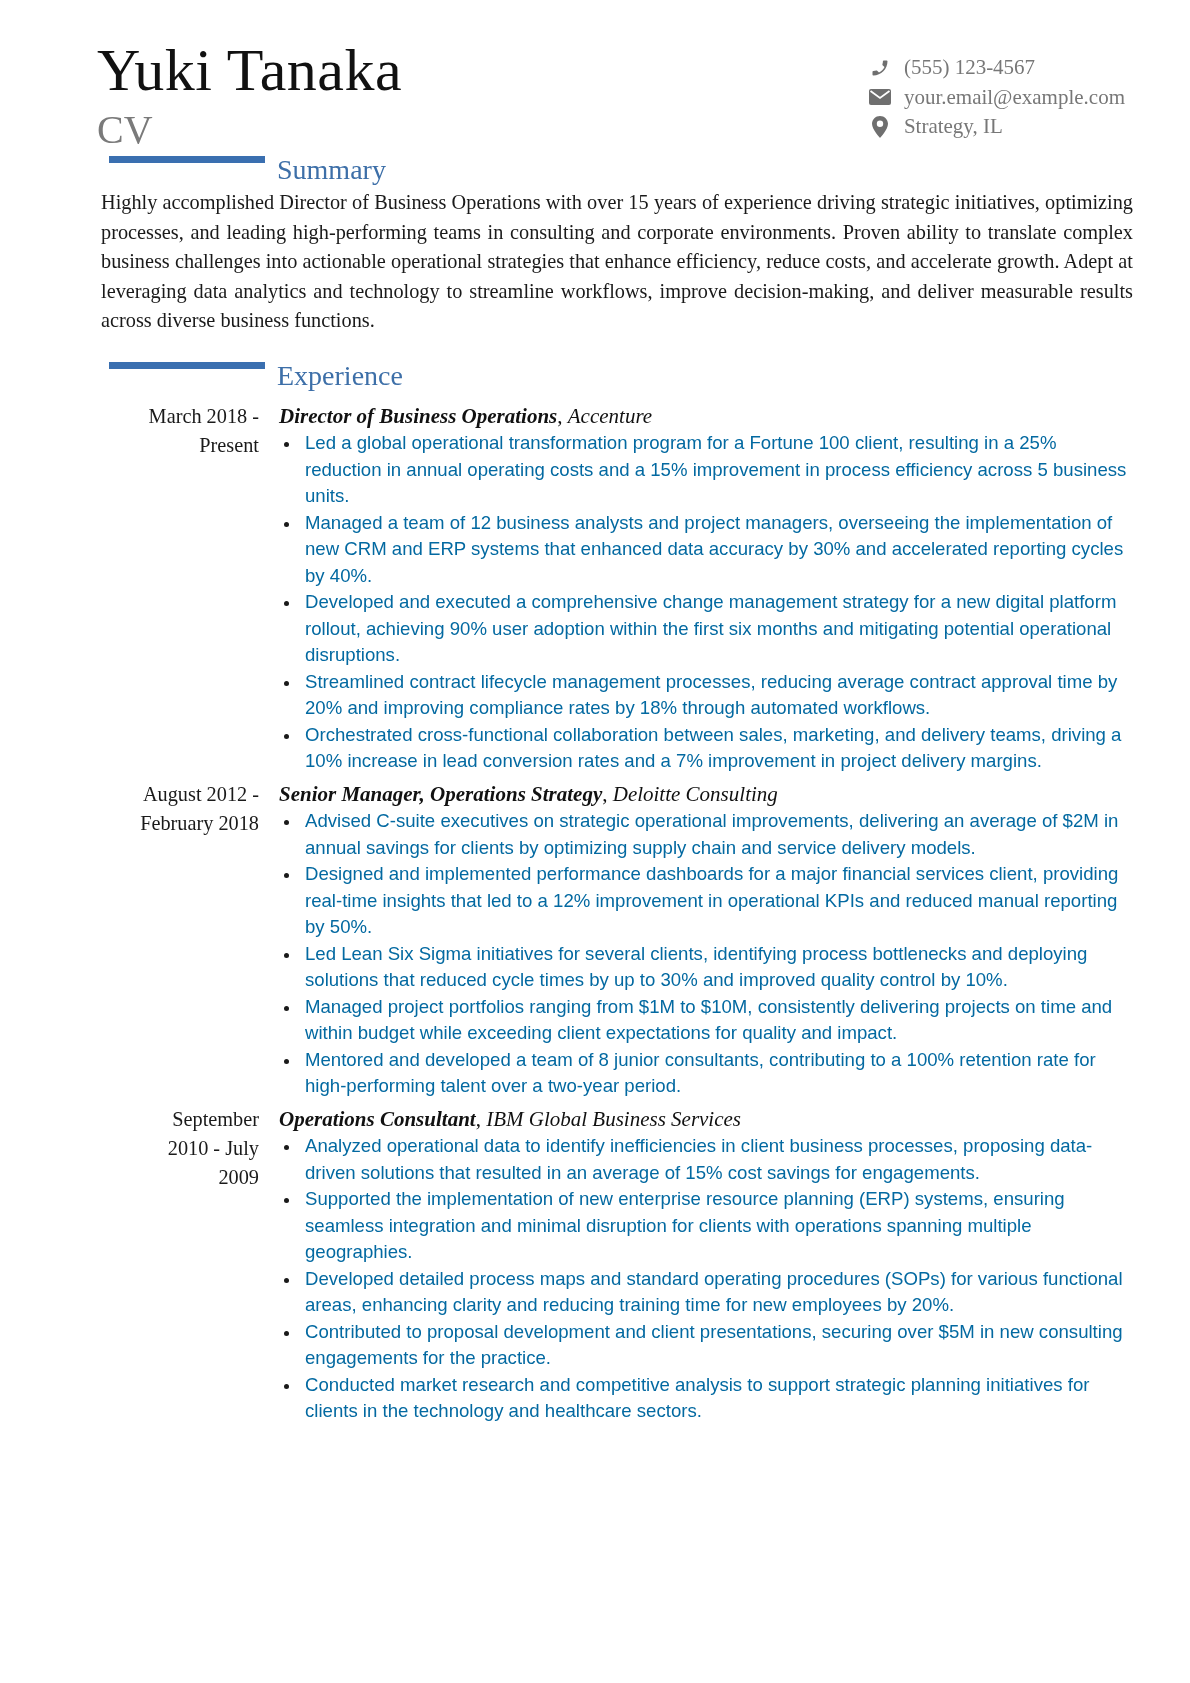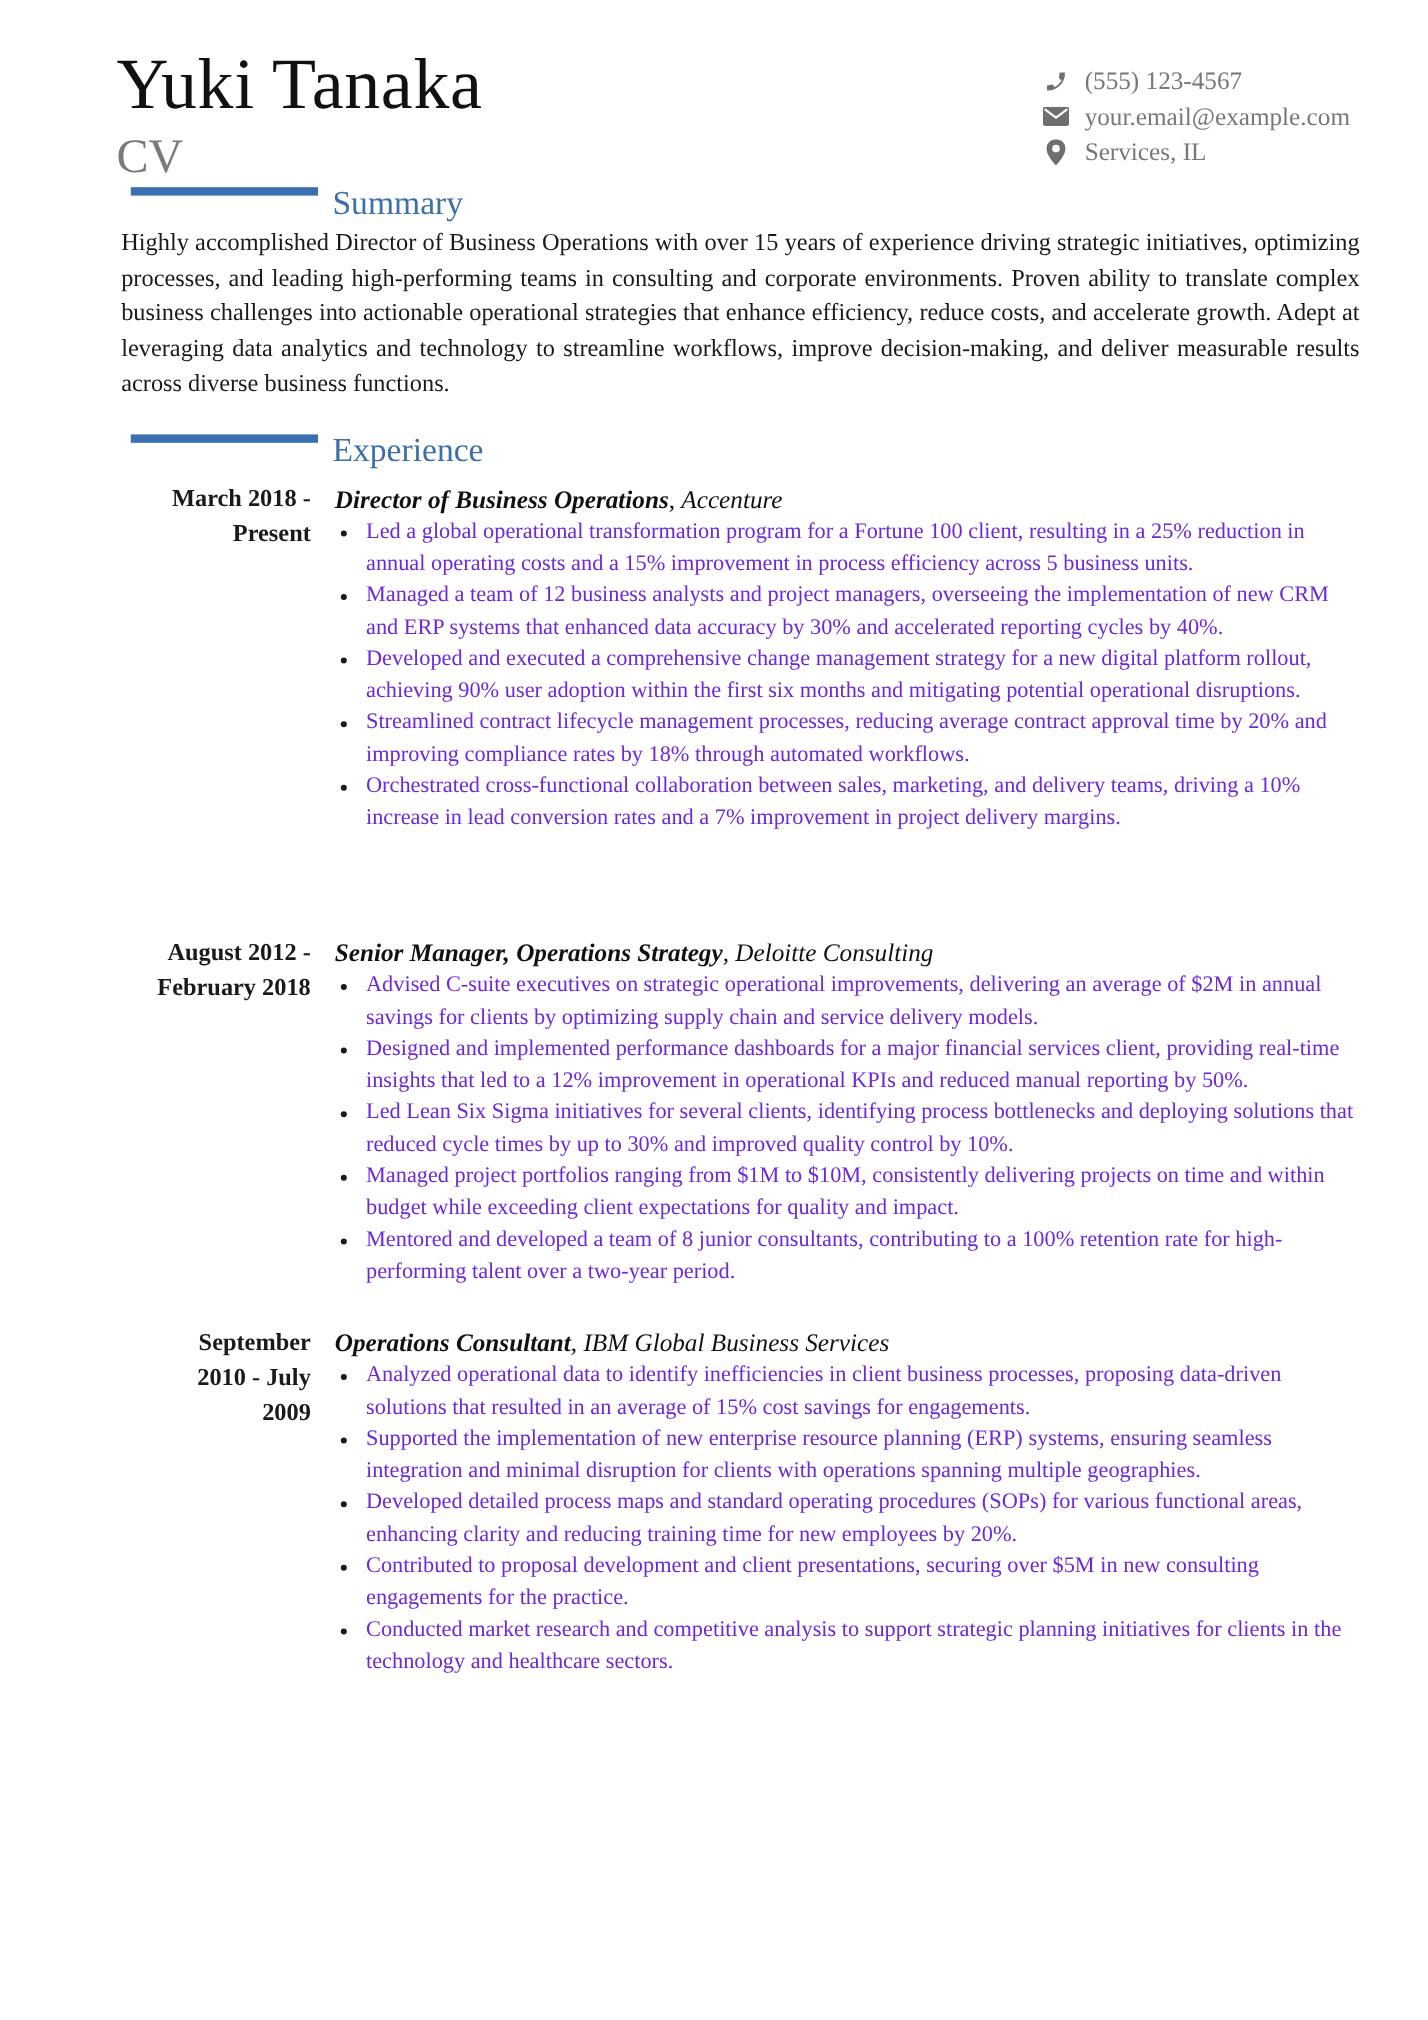--- a/index.html
+++ b/index.html
@@ -42,31 +42,31 @@
     position: absolute; left: 84px; top: 184px; width: 1032px;
     font-family: "Liberation Serif", serif;
     font-size: 20.3px; line-height: 29.5px; color: #1a1a1a;
     text-align: justify; margin: 4px;
   }
 
   .job { position: absolute; left: 84px; width: 1032px; }
   .job-date {
     position: absolute; left: 0; width: 162px; top: 0;
     text-align: right; font-family: "Liberation Serif", serif;
-    font-size: 20.3px; line-height: 29px; color: #1a1a1a; font-weight: bold;
+    font-size: 20.3px; line-height: 29px; color: #1a1a1a;
   }
   .job-body { position: absolute; left: 182px; width: 850px; top: 0; }
   .job-head { font-family: "Liberation Serif", serif; font-size: 21px; line-height: 28px; color: #111; }
   .job-title { font-weight: bold; font-style: italic; }
   .job-company { font-style: italic; }
   .bullets { list-style: none; margin: 0; padding: 0; }
   .bullets li {
     position: relative; padding-left: 26px;
-    font-family: Liberation Serif, serif;
-    font-size: 18.6px; line-height: 26.5px; color: #6d28d9;
+    font-family: Liberation Sans, sans-serif;
+    font-size: 18.6px; line-height: 26.5px; color: #0369a1;
   }
   .bullets li .dot {
     position: absolute; left: 5px; top: 12px; width: 5px; height: 5px; border-radius: 50%; background: #1a1a1a;
   }
 </style>
 </head>
 <body>
 
 <div class="page">
 
@@ -90,21 +90,21 @@
           </svg>
       </span>
       <span>your.email@example.com</span>
     </div>
     <div class="contact-row">
       <span class="ic">
         <svg width="16" height="22" viewBox="0 0 16 22">
             <path d="M8 0C3.6 0 0 3.5 0 7.8 0 13.6 8 22 8 22s8-8.4 8-14.2C16 3.5 12.4 0 8 0zm0 11a3.2 3.2 0 1 1 0-6.4A3.2 3.2 0 0 1 8 11z"></path>
           </svg>
       </span>
-      <span>Services, IL</span>
+      <span>Strategy, IL</span>
     </div>
   </div>
 
   <div class="section-head" style="top:156px;">
     <div class="section-bar"></div>
     <div class="section-title">Summary</div>
   </div>
   <p class="summary">Highly accomplished Director of Business Operations with over 15 years of experience driving strategic initiatives, optimizing processes, and leading high-performing teams in consulting and corporate environments. Proven ability to translate complex business challenges into actionable operational strategies that enhance efficiency, reduce costs, and accelerate growth. Adept at leveraging data analytics and technology to streamline workflows, improve decision-making, and deliver measurable results across diverse business functions.</p>
 
   <div class="section-head" style="top:362px;">

